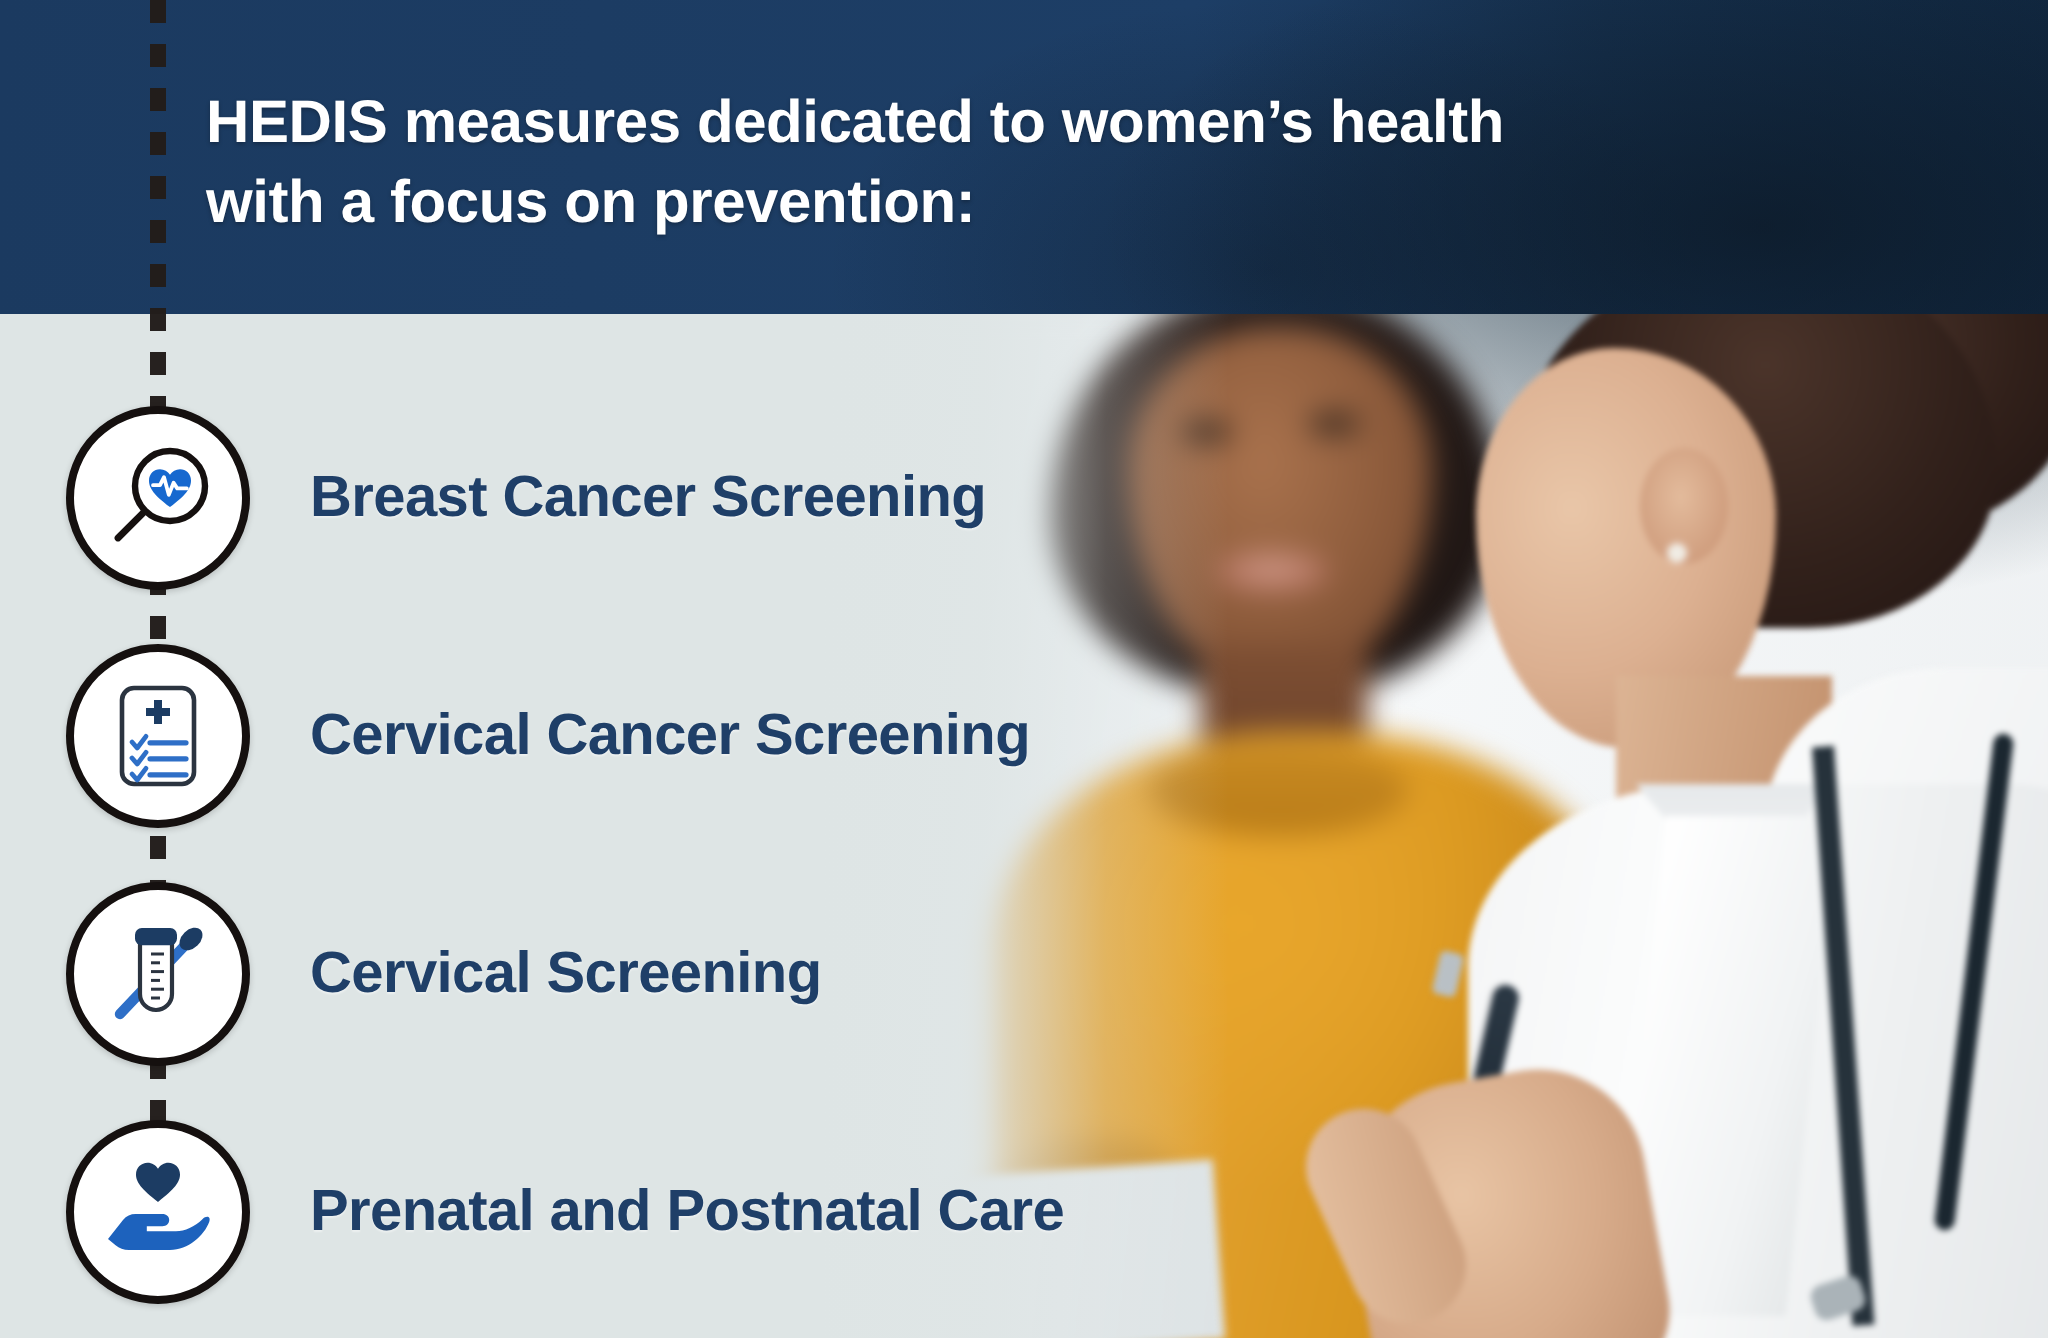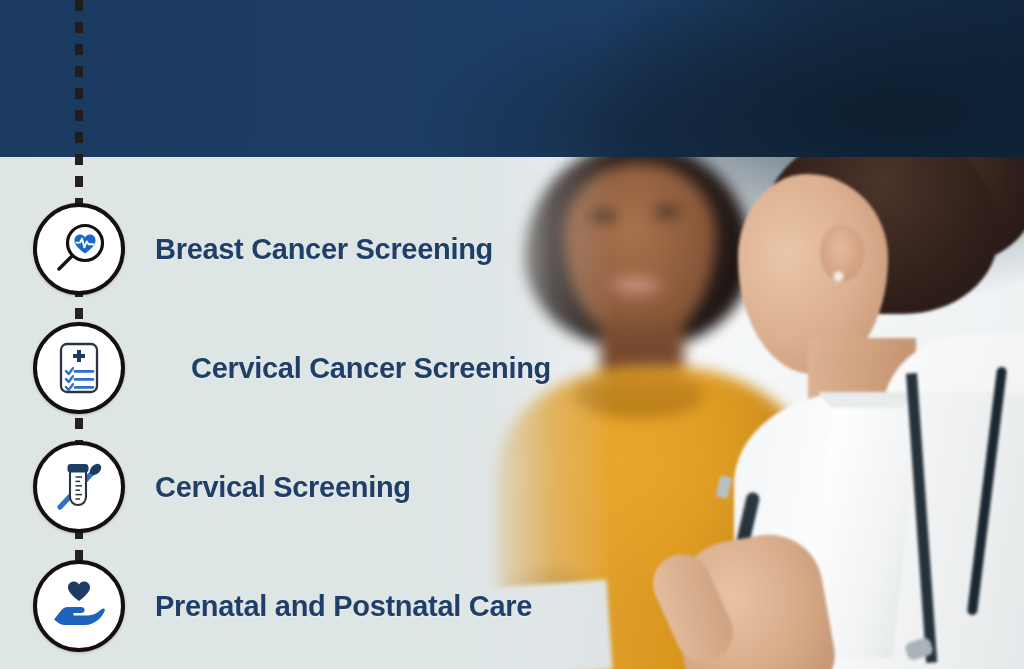--- a/index.html
+++ b/index.html
@@ -426,36 +426,38 @@
 
     <div class="photo-fade"></div>
   </div>
 
   <div class="timeline"></div>
 
   <div class="header-band">
     <div class="hdr-photo-tint"></div>
   </div>
   <div class="timeline on-dark"></div>
+  <h1 class="header-title">HEDIS measures dedicated to women’s health
+with a focus on prevention:</h1>
 
   <div class="measures">
 
     <div class="measure-row" style="top:201px;">
       <div class="badge">
         <svg width="64" height="64" viewBox="0 0 64 64" aria-hidden="true">
           <line x1="12" y1="52" x2="27" y2="37" stroke="#15100f" stroke-width="3.4" stroke-linecap="round"></line>
           <circle cx="38" cy="26" r="17.5" fill="#ffffff" stroke="#15100f" stroke-width="3.2"></circle>
           <path d="M38 36.5 C30 30.5 27.5 27 27.5 23.2 C27.5 19.9 30 17.6 33 17.6 C35.1 17.6 36.9 18.7 38 20.4 C39.1 18.7 40.9 17.6 43 17.6 C46 17.6 48.5 19.9 48.5 23.2 C48.5 27 46 30.5 38 36.5 Z" fill="#1668cf"></path>
           <polyline points="29.5,25.6 33,25.6 35,21.6 37.4,30.4 39.8,24.4 41.6,27.2 46.4,27.2" fill="none" stroke="#ffffff" stroke-width="1.9" stroke-linecap="round" stroke-linejoin="round"></polyline>
         </svg>
       </div>
       <div class="measure-label">Breast Cancer Screening</div>
     </div>
 
-    <div class="measure-row" style="top:320px;gap:36px;">
+    <div class="measure-row" style="top:320px;">
       <div class="badge">
         <svg width="60" height="60" viewBox="0 0 60 60" aria-hidden="true">
           <rect x="12" y="6" width="36" height="48" rx="6" ry="6" fill="#ffffff" stroke="#2b3440" stroke-width="2.3"></rect>
           <path d="M28 12 h4 v4 h4 v4 h-4 v4 h-4 v-4 h-4 v-4 h4 z" fill="#1c3c63"></path>
           <polyline points="17,33 19.6,36 24,30.2" fill="none" stroke="#2e6fc7" stroke-width="2.4" stroke-linecap="round" stroke-linejoin="round"></polyline>
           <line x1="26" y1="33.4" x2="44" y2="33.4" stroke="#2e6fc7" stroke-width="2.6" stroke-linecap="round"></line>
           <polyline points="17,41 19.6,44 24,38.2" fill="none" stroke="#2e6fc7" stroke-width="2.4" stroke-linecap="round" stroke-linejoin="round"></polyline>
           <line x1="26" y1="41.4" x2="44" y2="41.4" stroke="#2e6fc7" stroke-width="2.6" stroke-linecap="round"></line>
           <polyline points="17,49 19.6,52 24,46.2" fill="none" stroke="#2e6fc7" stroke-width="2.4" stroke-linecap="round" stroke-linejoin="round"></polyline>
           <line x1="26" y1="49.4" x2="44" y2="49.4" stroke="#2e6fc7" stroke-width="2.6" stroke-linecap="round"></line>

